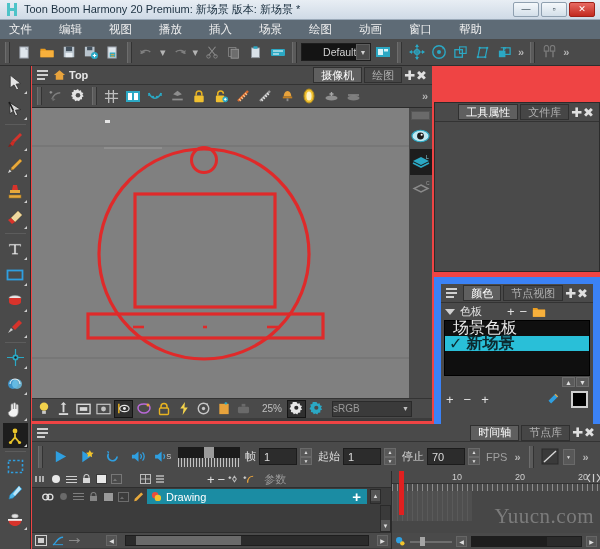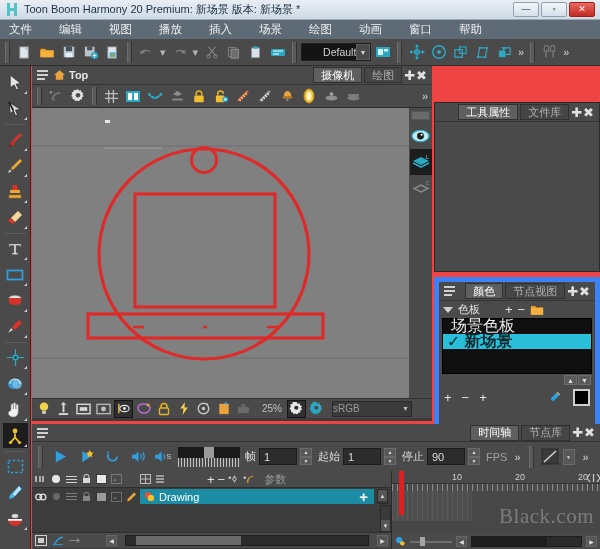--- a/index.html
+++ b/index.html
@@ -129,21 +129,21 @@
   .srgb {
     width:80px; height:16px; background:#3a3a3a; border:1px solid #2a2a2a; color:#9a9a9a;
     font-size:10px; display:flex; align-items:center; padding-left:0; position:relative; margin-left:5px;
   }
   .srgb .arrow { position:absolute; right:2px; top:3px; font-size:7px; color:#c0c0c0; }
 
   
   .rightcol { position:absolute; left:434px; top:66px; width:166px; height:355px;margin-top:36px; }
   .dockA { height:170px; background:#3c3c3c; border:1px solid #2b2b2b; }
   .dockA .body { background:#4a4a4a; height:calc(100% - 19px); }
-  .dockB { position:absolute; top:175px; left:0; width:166px; height:180px; background:#4a4a4a; border:5px solid #3b82f6; }
+  .dockB { position:absolute; top:175px; left:0; width:166px; height:180px; background:#4a4a4a; border:7px solid #3b82f6; }
 
   .palhdr {
     height:17px; background:#4a4a4a; display:flex; align-items:center; padding:0 4px; gap:5px;
   }
   .palhdr .lbl { font-size:11px; color:#e0e0e0; }
   .tri { width:0;height:0;border-left:5px solid transparent;border-right:5px solid transparent;border-top:6px solid #d0d0d0; }
   .opicon { font-size:13px; color:#e2e2e2; line-height:1; }
 
   .pallist { background:#0f0f0f; height:56px; margin:0 3px; border:1px solid #000; }
   .pl-row { height:15px; display:flex; align-items:center; padding-left:8px; font-size:16px; color:#e8e8e8; }
@@ -180,21 +180,21 @@
   }
   .spin { width:12px; height:17px; display:flex; flex-direction:column; flex:none; margin-right:3px; }
   .spin div { flex:1; background:#585858; border:1px solid #6a6a6a; display:flex;
               align-items:center; justify-content:center; font-size:5px; color:#ddd; }
 
   .tlbody { position:absolute; top:47px; left:0; width:568px; height:78px; display:flex; }
   .layerpane { width:360px; background:#3c3c3c; border-right:1px solid #2b2b2b; }
   .lp-hdr { height:17px; background:#4a4a4a; display:flex; align-items:center; padding:0 3px; gap:3px; border-bottom:1px solid #2e2e2e; }
   .lp-ic { width:12px; height:12px; display:flex; align-items:center; justify-content:center; flex:none; }
   .paramlbl { font-size:11px; color:#9a9a9a; margin-left:6px; }
-  .lp-row { height:17px; display:flex; align-items:center; gap:3px; padding:0 3px; background:#3c3c3c;justify-content:flex-end; }
+  .lp-row { height:17px; display:flex; align-items:center; gap:3px; padding:0 10px; background:#3c3c3c;justify-content:flex-end; }
   .lp-name {
     background:#1b8ca3; height:15px; flex:1; display:flex; align-items:center;
     padding-left:4px; gap:4px; font-size:11px; color:#fff; position:relative;
   }
   .lp-name .plus { position:absolute; right:6px; font-size:15px; font-weight:bold; color:#fff; line-height:1; }
   .lp-foot { height:16px; background:#4a4a4a; display:flex; align-items:center; padding:0 3px; gap:5px; border-top:1px solid #2e2e2e; }
   .hscroll { flex:1; height:11px; background:#2b2b2b; border:1px solid #1e1e1e; position:relative; margin:0 3px; }
   .hscroll .bar { position:absolute; left:10px; top:0; width:105px; height:9px; background:#6a6a6a; }
   .hs-arrow { width:11px; height:11px; background:#555; border:1px solid #666; display:flex;
               align-items:center; justify-content:center; font-size:6px; color:#ddd; flex:none; }
@@ -883,21 +883,21 @@
           <div>▲</div>
           <div>▼</div>
         </div>
       <span class="fl">起始</span>
       <div class="numfield">1</div>
       <div class="spin">
           <div>▲</div>
           <div>▼</div>
         </div>
       <span class="fl">停止</span>
-      <div class="numfield">90</div>
+      <div class="numfield">70</div>
       <div class="spin">
           <div>▲</div>
           <div>▼</div>
         </div>
       <span class="fl" style="color:#a0a0a0">FPS</span>
       <span class="chev" style="margin-left:2px">»</span>
       <div class="grip" style="height:22px"></div>
       <div class="pb" style="width:20px">
         <svg width="18" height="17" viewBox="0 0 18 17">
             <rect x="1" y="1" width="16" height="15" fill="#3a3a3a" stroke="#2a2a2a"></rect>
@@ -1059,21 +1059,21 @@
 
       <div class="framepane">
         <div class="playhead"></div>
         <div class="ruler">
           <span class="lbl" style="left:60px">10</span>
           <span class="lbl" style="left:123px">20</span>
           <span class="lbl" style="left:186px">20</span>
         </div>
         <div class="tickstrip"></div>
         <div class="gridarea"></div>
-        <div class="wm">Black.com</div>
+        <div class="wm">Yuucn.com</div>
         <div style="position:absolute;right:0;top:0;width:14px;height:14px;display:flex;align-items:center;justify-content:center">
           <svg width="13" height="10" viewBox="0 0 13 10">
               <path d="M3 1L0 5l3 4M10 1l3 4-3 4M6.5 1v8" stroke="#cfcfcf" stroke-width="1.2" fill="none"></path>
             </svg>
         </div>
         <div class="fp-foot">
           <svg width="11" height="11" viewBox="0 0 12 12">
               <circle cx="4.5" cy="4.5" r="3.4" fill="#2f9fe0"></circle>
               <circle cx="8" cy="8" r="2.4" fill="#f2c32c"></circle>
             </svg>

